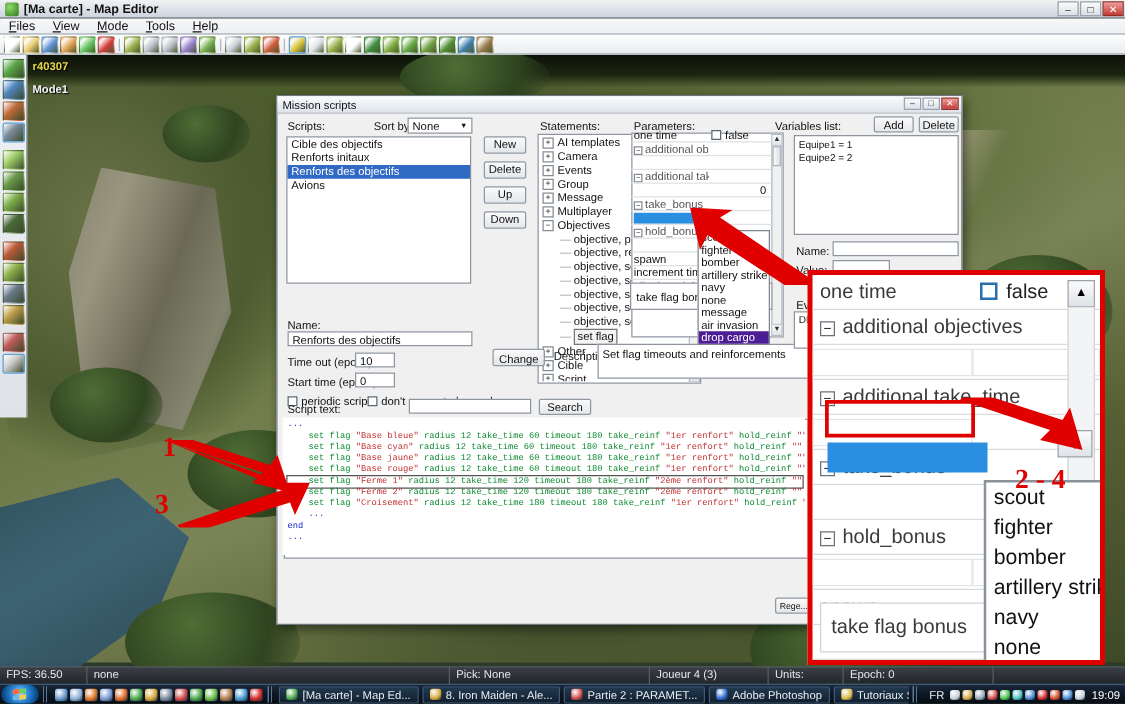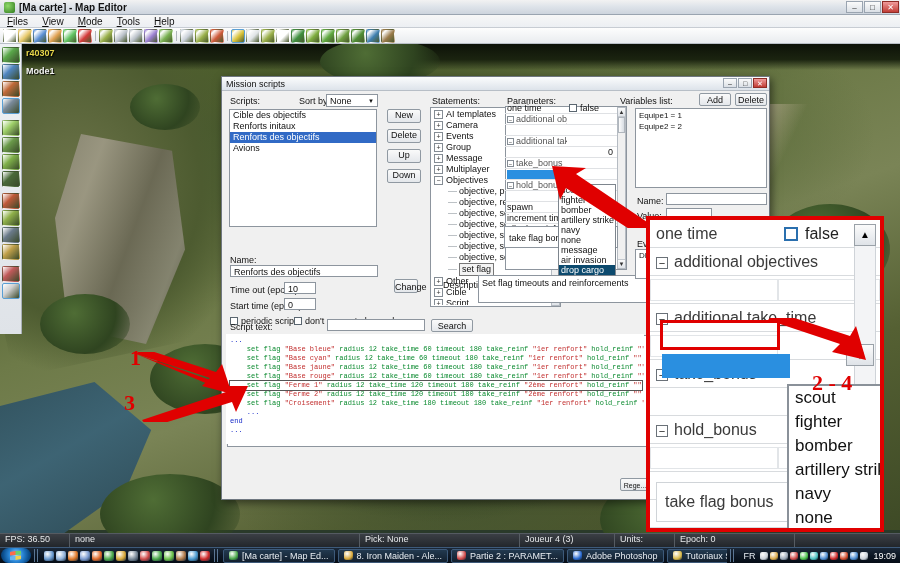--- a/index.html
+++ b/index.html
@@ -131,21 +131,21 @@
   .exp { display:inline-block; width:7px; height:7px; border:1px solid #848c94; background:#fff;
     font-size:6px; line-height:6px; text-align:center; margin-right:2px; color:#333; }
   .blue-cell { background:#2a8fe0; height:9px; }
   .cbox { display:inline-block; width:8px; height:8px; border:1px solid #5a6670; background:#fff;
     vertical-align:-1px; margin-right:3px; }
 
   
   #ddSmall { position:absolute; left:558px; top:184px; width:58px; background:#fff;
     border:1px solid #7d858d; z-index:30; }
   #ddSmall .o { font-size:9px; line-height:10px; padding:0 2px; color:#111; white-space:nowrap; }
-  #ddSmall .o.sel { background:#0c4a6e; color:#fff; }
+  #ddSmall .o.sel { background:#4c1d95; color:#fff; }
 
   
   #callout { position:absolute; left:646px; top:216px; width:238px; height:316px;
     background:#fff; border:4px solid #e00000; z-index:60; overflow:hidden; }
   #callout .crow { display:flex; align-items:center; height:28px; border-bottom:1px solid #d8dbde;
     font-size:16px; color:#3a3a3a; }
   #callout .crow .ck { width:128px; padding-left:6px; white-space:nowrap; }
   #callout .crow .cv { flex:1; padding-left:6px; color:#222; }
   #callout .cexp { display:inline-block; width:12px; height:12px; border:1px solid #6a7178;
     background:#fff; font-size:11px; line-height:10px; text-align:center; margin-right:6px;
@@ -414,21 +414,21 @@
 
   <div style="position:absolute;left:8px;top:239px;display:flex;align-items:center;">
     <span class="cbox"></span>
     <span class="lbl">periodic script</span>
   </div>
   <div style="position:absolute;left:72px;top:239px;display:flex;align-items:center;">
     <span class="cbox"></span>
     <span class="lbl">don't generate lua-code</span>
   </div>
 
-  <div class="btn" style="position:absolute;left:172px;top:202px;width:24px;height:14px;line-height:14px;">Change</div>
+  <div class="btn" style="position:absolute;left:172px;top:202px;width:42px;height:14px;line-height:14px;">Change</div>
   <div class="lbl" style="position:absolute;left:221px;top:203px;">Description:</div>
   <div class="panel" style="position:absolute;left:256px;top:198px;width:182px;height:28px;">
     <div style="font-size:9px;padding:2px 3px;color:#111;">Set flag timeouts and reinforcements</div>
     <div style="position:absolute;right:1px;top:1px;width:7px;height:7px;font-size:5px;text-align:center;line-height:6px;border:1px solid #b5bbc2;background:#eef0f3;">▲</div>
   </div>
 
   <div class="lbl" style="position:absolute;left:8px;top:245px;">Script text:</div>
   <div class="field" style="position:absolute;left:105px;top:242px;width:98px;height:12px;" title="Search"></div>
   <div class="btn" style="position:absolute;left:209px;top:242px;width:42px;height:13px;line-height:13px;">Search</div>
 

